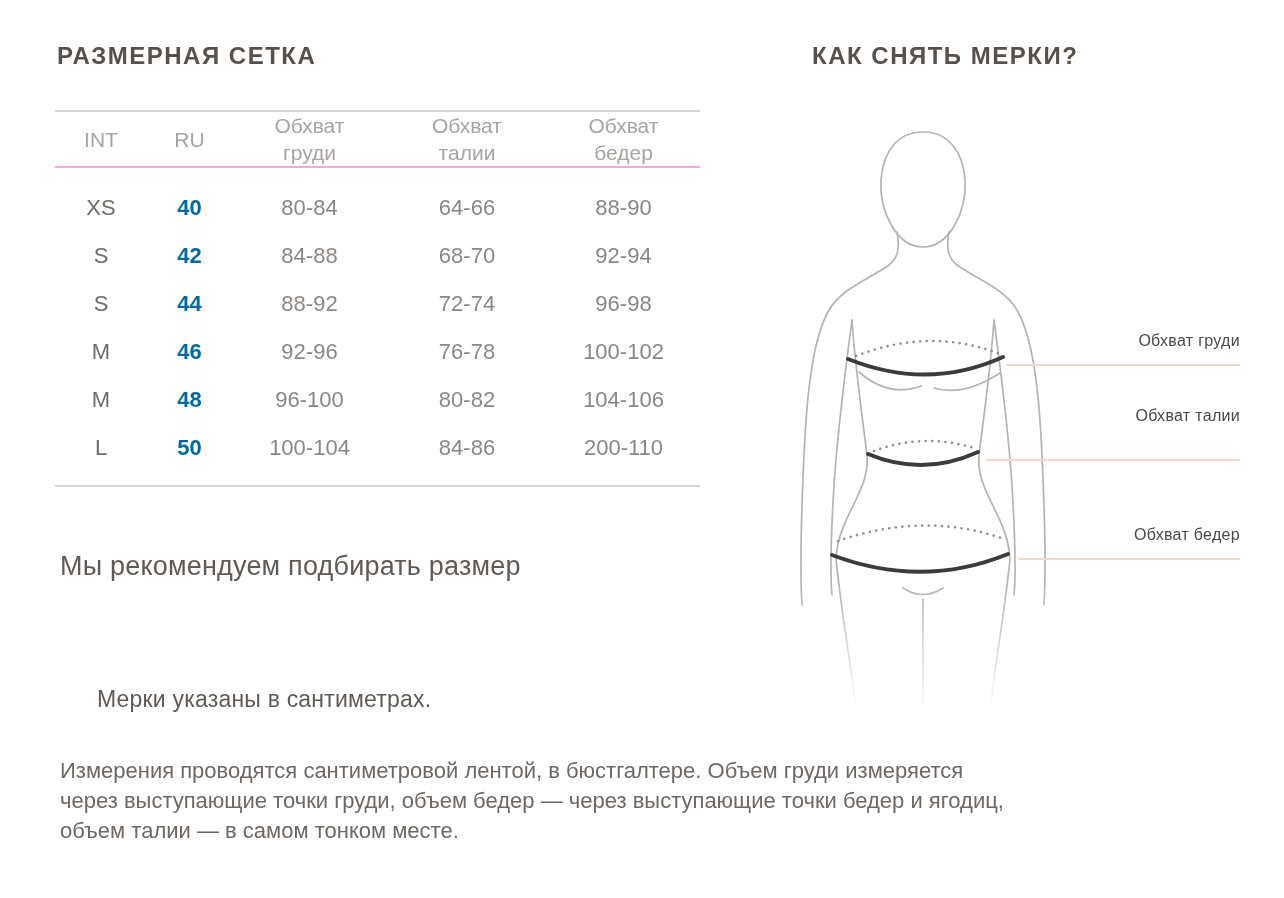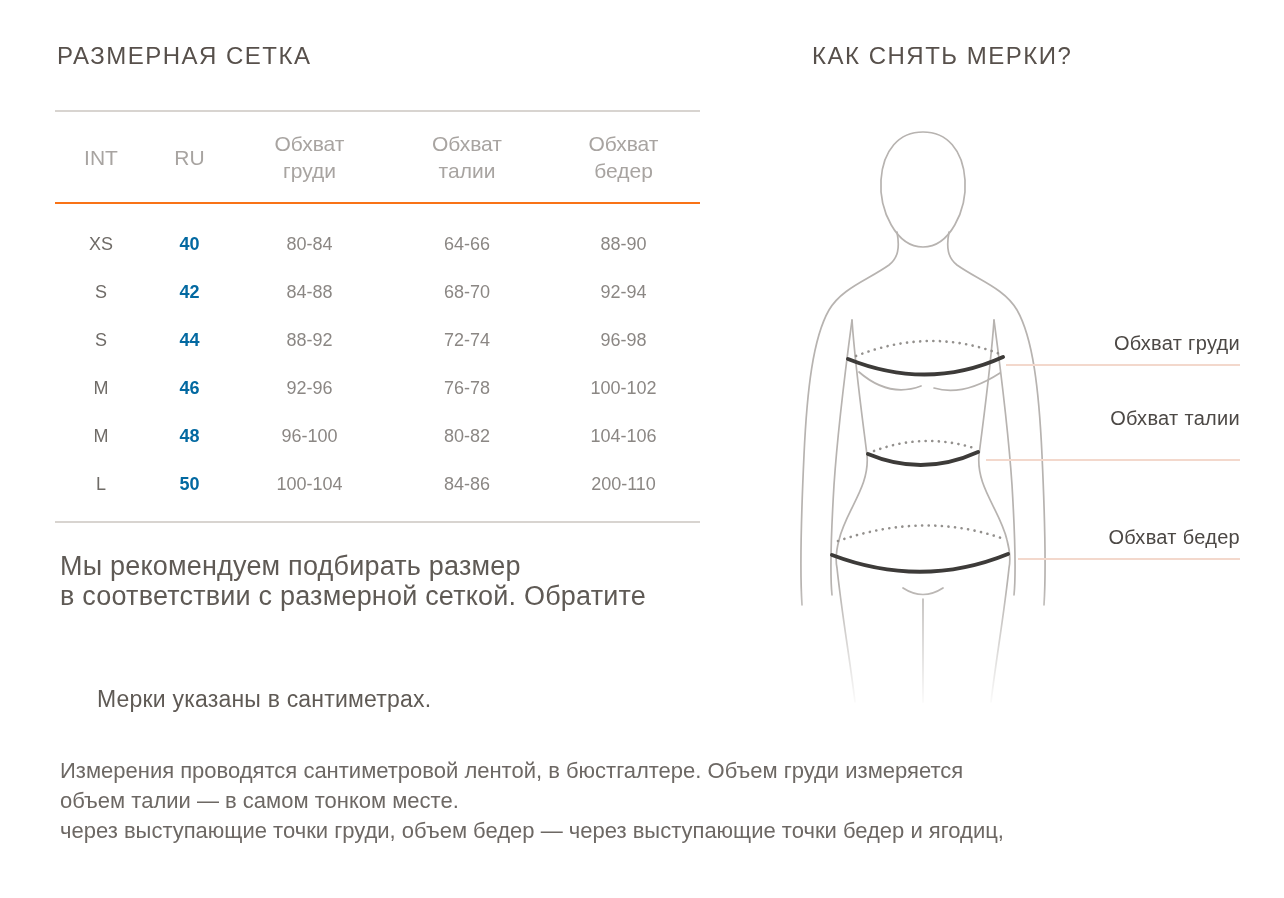--- a/index.html
+++ b/index.html
@@ -1,47 +1,47 @@
 <!DOCTYPE html>
 <html><head>
 <meta charset="utf-8">
 <style>
   * { margin:0; padding:0; box-sizing:border-box; }
   html,body { width:1284px; height:898px; background:#ffffff; overflow:hidden; }
   body { font-family:"Liberation Sans", sans-serif; position:relative; }
 
   .section-title {
     position:absolute; top:42px;
-    font-size:24px; font-weight:400; letter-spacing:1.5px;
+    font-size:24px; font-weight:700; letter-spacing:1.5px;
     color:#57504b;
   }
   #left-title { left:57px; }
   #right-title { left:812px; }
 
   
   .size-table {
     position:absolute; left:55px; top:110px; width:645px;
     border-top:2px solid #d8d4d0;
     border-bottom:2px solid #d8d4d0;
   }
   .thead {
     display:grid; grid-template-columns:92px 85px 155px 160px 153px;
-    height:92px; align-items:center;
-    border-bottom:2px solid #f97316;
+    height:56px; align-items:center;
+    border-bottom:2px solid #f9a8d4;
   }
   .th {
     text-align:center; color:#a8a4a1; font-size:21px; line-height:27px;
     font-weight:400;
   }
   .tbody { padding:16px 0 13px 0; }
   .tr {
     display:grid; grid-template-columns:92px 85px 155px 160px 153px;
     height:48px; align-items:center;
   }
-  .td { text-align:center; font-size:18px; }
+  .td { text-align:center; font-size:22px; }
   .td.int { color:#6f6b67; }
   .td.ru  { color:#0369a1; font-weight:600; }
   .td.val { color:#8b8784; }
 
   
   .note { position:absolute; left:60px; }
   .note .line { white-space:nowrap; }
   #note-recommendation { top:551px; font-size:27px; line-height:30px; color:#5f5a55; letter-spacing:0.2px; }
   #note-units { top:684px; font-size:23px; line-height:30px; color:#5f5a55; letter-spacing:0.2px;margin-left:37px; }
   #note-measurement { top:756px; font-size:22px; line-height:30px; color:#6d6864; }
@@ -51,21 +51,21 @@
 
   .leader-line {
     position:absolute; height:2px; background:#f3d8cc;
   }
   #leader-chest { top:364px; left:1006px; width:234px; }
   #leader-waist { top:459px; left:986px;  width:254px; }
   #leader-hips  { top:558px; left:1018px; width:222px; }
 
   .measure-label {
     position:absolute; right:44px; text-align:right;
-    font-size:20px; color:#4c4845; letter-spacing:0.3px;
+    font-size:16px; color:#4c4845; letter-spacing:0.3px;
   }
   #label-chest { top:332px; }
   #label-waist { top:407px; }
   #label-hips  { top:526px; }
 </style>
 </head>
 <body>
 
 <div class="section-title" id="left-title">РАЗМЕРНАЯ СЕТКА</div>
 <div class="section-title" id="right-title">КАК СНЯТЬ МЕРКИ?</div>
@@ -128,29 +128,28 @@
       <div class="td ru">50</div>
       <div class="td val">100-104</div>
       <div class="td val">84-86</div>
       <div class="td val">200-110</div>
     </div>
   </div>
 </div>
 
 <div class="note" id="note-recommendation">
   <div class="line">Мы рекомендуем подбирать размер</div>
-  <div class="line">в соответствии с размерной сеткой. Обратите</div>
 </div>
 
 <div class="note" id="note-units">Мерки указаны в сантиметрах.</div>
 
 <div class="note" id="note-measurement">
   <div class="line">Измерения проводятся сантиметровой лентой, в бюстгалтере. Объем груди измеряется</div>
+  <div class="line">через выступающие точки груди, объем бедер — через выступающие точки бедер и ягодиц,</div>
   <div class="line">объем талии — в самом тонком месте.</div>
-  <div class="line">через выступающие точки груди, объем бедер — через выступающие точки бедер и ягодиц,</div>
 </div>
 
 <svg id="figure-svg" width="290" height="590" viewBox="0 0 290 590" fill="none" xmlns="http://www.w3.org/2000/svg">
   <defs>
     <linearGradient id="fade" x1="0" y1="460" x2="0" y2="585" gradientUnits="userSpaceOnUse">
       <stop offset="0" stop-color="#ffffff" stop-opacity="0"></stop>
       <stop offset="1" stop-color="#ffffff" stop-opacity="1"></stop>
     </linearGradient>
   </defs>
   <g stroke="#b7b3b0" stroke-width="1.7" fill="none" stroke-linecap="round">

